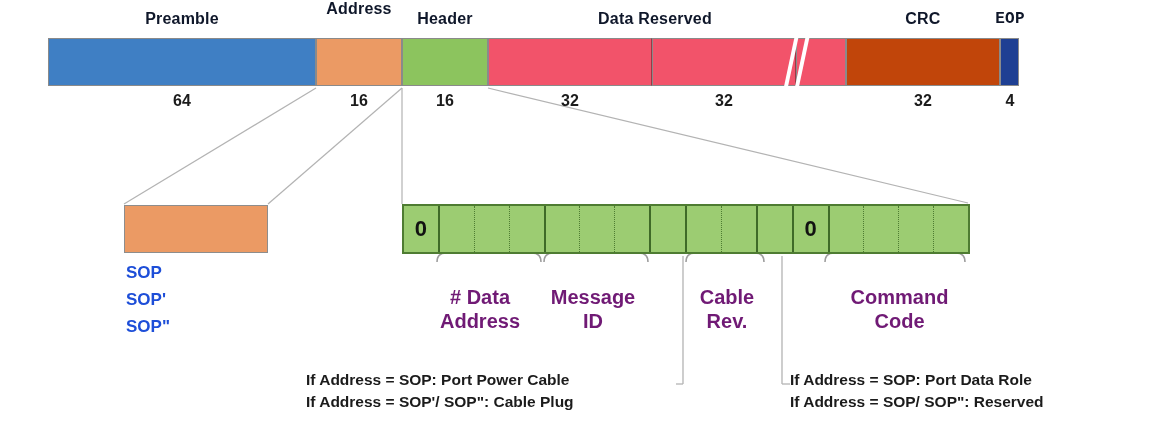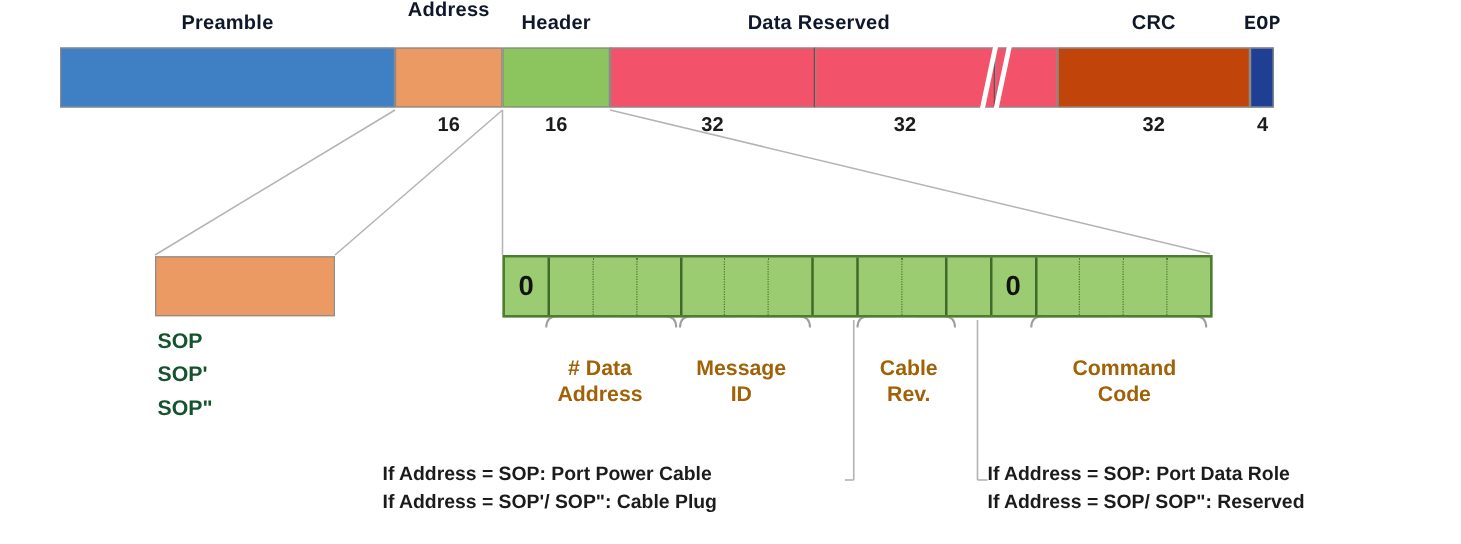--- a/index.html
+++ b/index.html
@@ -42,21 +42,21 @@
     transform:skewX(-12deg);
   }
 
   
   #sopbox{
     position:absolute;left:124px;top:205px;width:144px;height:48px;
     background:#eb9a64;border:1px solid #8d8d8d;box-sizing:border-box;
   }
   .soptext{
     position:absolute;left:126px;
-    font-size:17px;font-weight:bold;color:#14532d;white-space:nowrap;
+    font-size:17px;font-weight:bold;color:#1d4ed8;white-space:nowrap;
   }
 
   
   #hdrfield{
     position:absolute;left:402px;top:204px;width:568px;height:50px;
     box-sizing:border-box;
     border:2px solid #4e7c32;
     background:#9ccc72;
     display:flex;
   }
@@ -71,21 +71,21 @@
   }
   .bitcell.solid{border-right:2px solid #3f6a28;}
   .bitcell.last{border-right:none;}
 
   
   #wires{position:absolute;left:0;top:0;width:1169px;height:435px;pointer-events:none;}
 
   
   .grouplabel{
     position:absolute;
-    font-size:17px;font-weight:bold;color:#a16207;
+    font-size:20px;font-weight:bold;color:#701a75;
     text-align:center;line-height:1.22;
   }
 
   
   .annot{
     position:absolute;
     font-size:15.5px;font-weight:bold;color:#1b1b1b;
     white-space:nowrap;line-height:1.45;
   }
 </style>
@@ -129,20 +129,21 @@
   <div class="breakmark" style="left:789px;"></div>
   <div class="breakmark" style="left:800px;"></div>
 
   <div class="toplabel" style="left:48px;top:10px;width:268px;">Preamble</div>
   <div class="toplabel" style="left:298px;top:0;width:122px;">Address</div>
   <div class="toplabel" style="left:400px;top:10px;width:90px;">Header</div>
   <div class="toplabel" style="left:560px;top:10px;width:190px;">Data Reserved</div>
   <div class="toplabel" style="left:846px;top:10px;width:154px;">CRC</div>
   <div class="toplabel" style="left:970px;top:10px;width:80px;font-family:Liberation Mono, monospace;">EOP</div>
 
+  <div class="bitcount" style="left:48px;width:268px;">64</div>
   <div class="bitcount" style="left:316px;width:86px;">16</div>
   <div class="bitcount" style="left:402px;width:86px;">16</div>
   <div class="bitcount" style="left:488px;width:164px;">32</div>
   <div class="bitcount" style="left:652px;width:144px;">32</div>
   <div class="bitcount" style="left:846px;width:154px;">32</div>
   <div class="bitcount" style="left:996px;width:28px;">4</div>
 
   <div id="sopbox"></div>
   <div class="soptext" style="top:263px;">SOP</div>
   <div class="soptext" style="top:290px;">SOP'</div>

